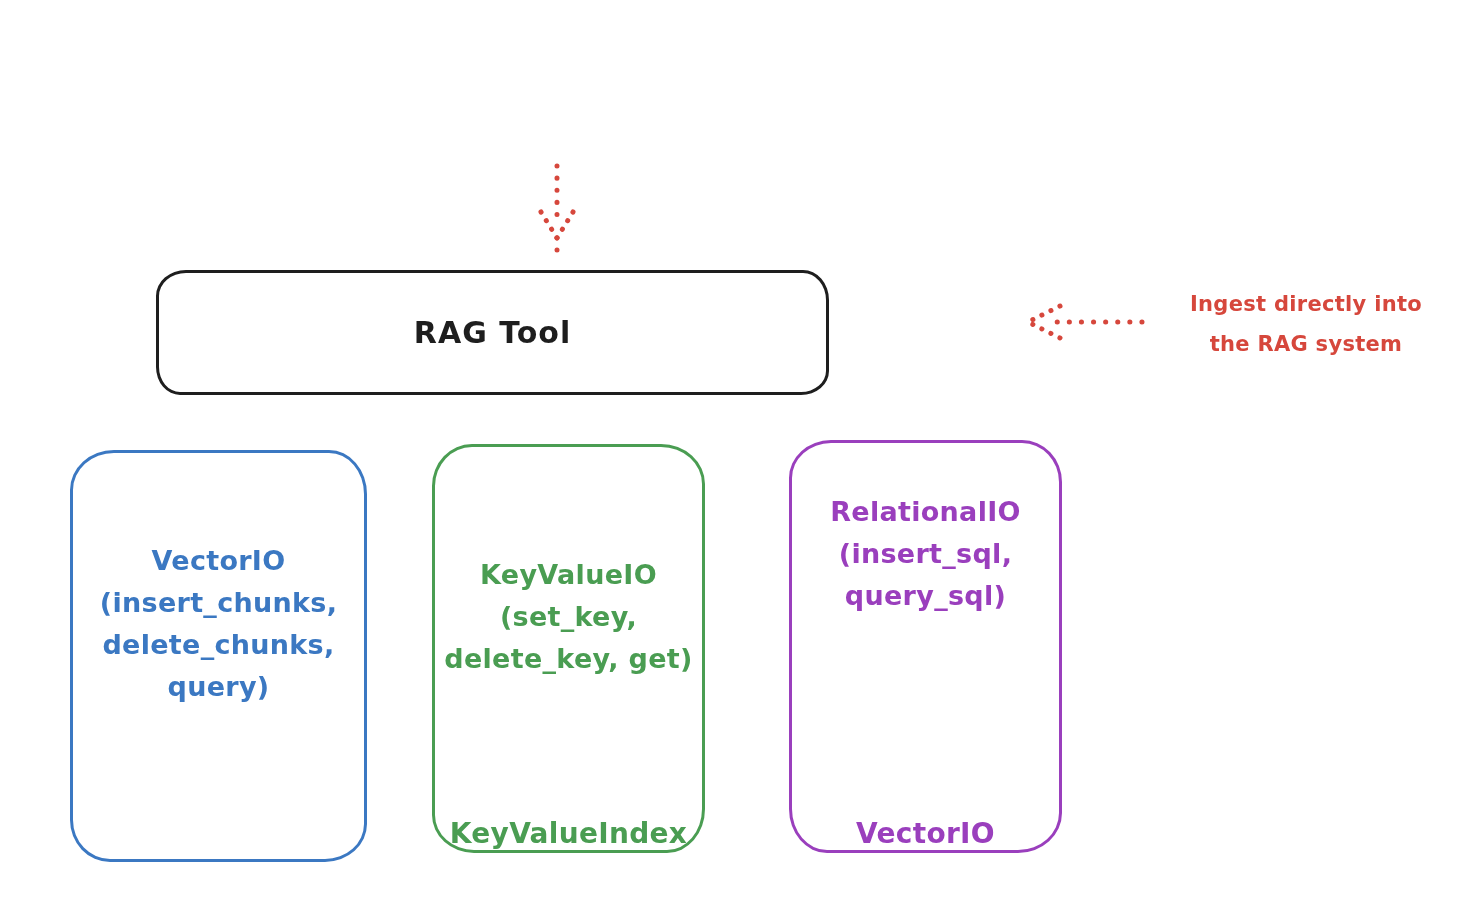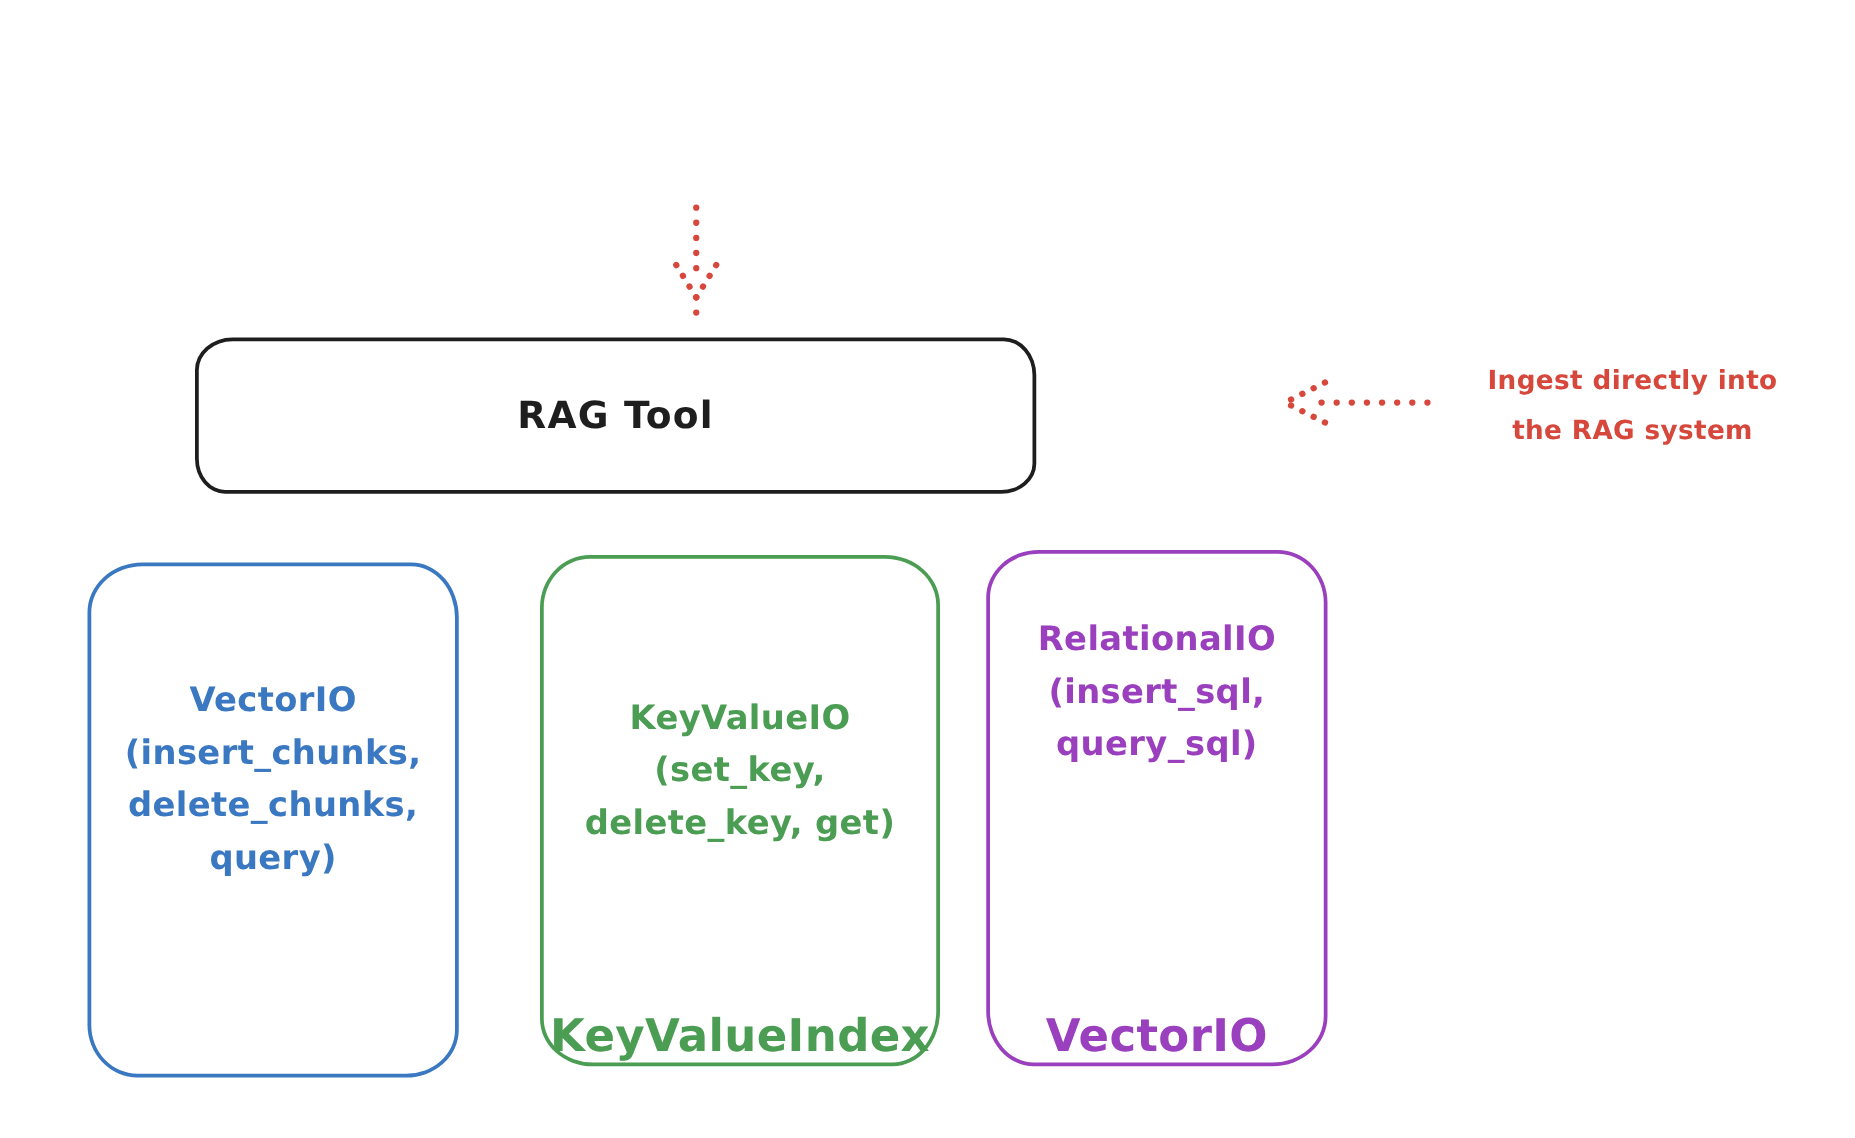--- a/index.html
+++ b/index.html
@@ -55,33 +55,33 @@
     justify-content: space-between;
     font-weight: bold;
   }
   .io-title {
     white-space: pre-line;
     font-size: 27px;
     line-height: 42px;
     letter-spacing: 0.3px;
   }
   .io-index {
-    font-size: 36px;
+    font-size: 28px;
     letter-spacing: 0.3px;
   }
   .box-vector {
     left: 70px; top: 450px; width: 297px; height: 412px;
     border: 3px solid var(--blue);
     border-radius: 44px 38px 42px 40px / 40px 44px 38px 42px;
     color: var(--blue);
     padding-top: 87px;
   }
   .box-vector .io-index { margin-top: 34px; }
   .box-keyvalue {
-    left: 432px; top: 444px; width: 320px; height: 409px;
+    left: 432px; top: 444px; width: 273px; height: 409px;
     border: 3px solid var(--green);
     border-radius: 40px 44px 38px 42px / 42px 40px 44px 38px;
     color: var(--green);
     padding-top: 107px;
   }
   .box-keyvalue .io-index { margin-top: 32px; }
   .box-relational {
     left: 789px; top: 440px; width: 273px; height: 413px;
     border: 3px solid var(--purple);
     border-radius: 42px 40px 44px 38px / 38px 42px 40px 44px;

